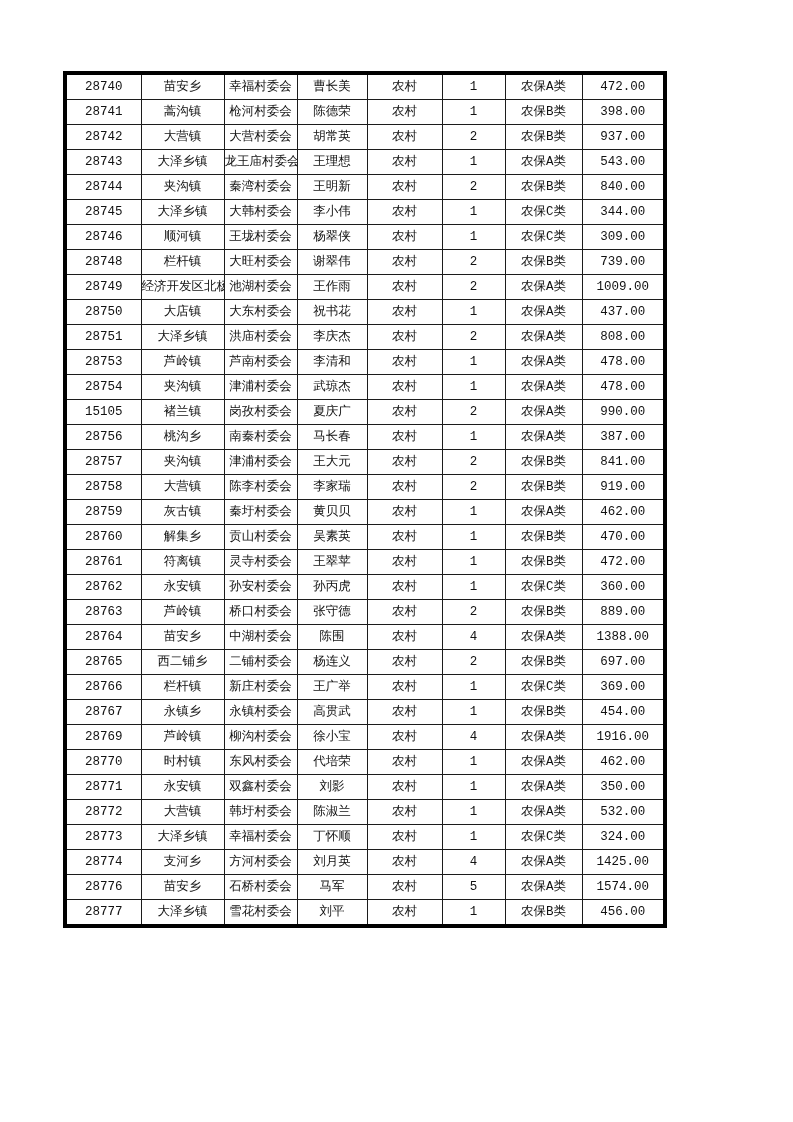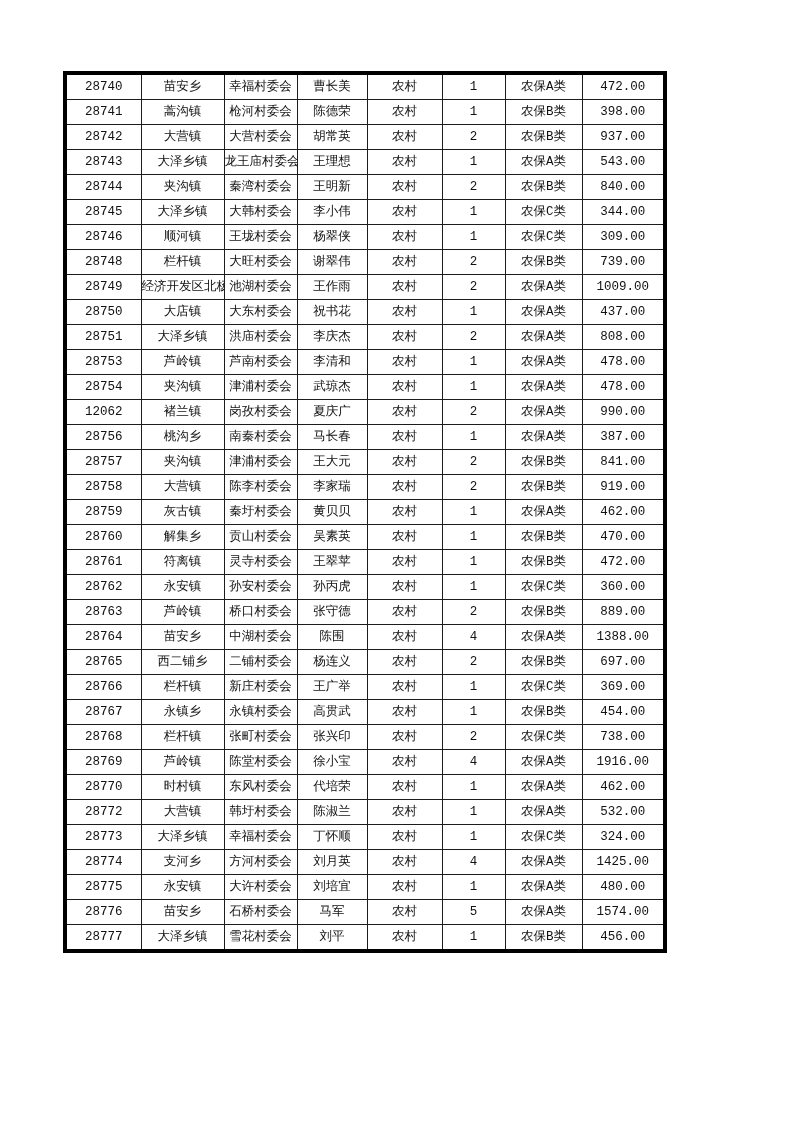--- a/index.html
+++ b/index.html
@@ -398,21 +398,21 @@
           </td>
     <td>
             <div class="c">农保A类</div>
           </td>
     <td>
             <div class="c">478.00</div>
           </td>
   </tr>
         <tr>
     <td>
-            <div class="c">12062</div>
+            <div class="c">15105</div>
           </td>
     <td>
             <div class="c">褚兰镇</div>
           </td>
     <td>
             <div class="c">岗孜村委会</div>
           </td>
     <td>
             <div class="c">夏庆广</div>
           </td>
@@ -736,198 +736,172 @@
           </td>
     <td>
             <div class="c">农保B类</div>
           </td>
     <td>
             <div class="c">454.00</div>
           </td>
   </tr>
         <tr>
     <td>
-            <div class="c">28768</div>
-          </td>
-    <td>
-            <div class="c">栏杆镇</div>
-          </td>
-    <td>
-            <div class="c">张町村委会</div>
-          </td>
-    <td>
-            <div class="c">张兴印</div>
-          </td>
-    <td>
-            <div class="c">农村</div>
-          </td>
-    <td>
-            <div class="c">2</div>
+            <div class="c">28769</div>
+          </td>
+    <td>
+            <div class="c">芦岭镇</div>
+          </td>
+    <td>
+            <div class="c">柳沟村委会</div>
+          </td>
+    <td>
+            <div class="c">徐小宝</div>
+          </td>
+    <td>
+            <div class="c">农村</div>
+          </td>
+    <td>
+            <div class="c">4</div>
+          </td>
+    <td>
+            <div class="c">农保A类</div>
+          </td>
+    <td>
+            <div class="c">1916.00</div>
+          </td>
+  </tr>
+        <tr>
+    <td>
+            <div class="c">28770</div>
+          </td>
+    <td>
+            <div class="c">时村镇</div>
+          </td>
+    <td>
+            <div class="c">东风村委会</div>
+          </td>
+    <td>
+            <div class="c">代培荣</div>
+          </td>
+    <td>
+            <div class="c">农村</div>
+          </td>
+    <td>
+            <div class="c">1</div>
+          </td>
+    <td>
+            <div class="c">农保A类</div>
+          </td>
+    <td>
+            <div class="c">462.00</div>
+          </td>
+  </tr>
+        <tr>
+    <td>
+            <div class="c">28771</div>
+          </td>
+    <td>
+            <div class="c">永安镇</div>
+          </td>
+    <td>
+            <div class="c">双鑫村委会</div>
+          </td>
+    <td>
+            <div class="c">刘影</div>
+          </td>
+    <td>
+            <div class="c">农村</div>
+          </td>
+    <td>
+            <div class="c">1</div>
+          </td>
+    <td>
+            <div class="c">农保A类</div>
+          </td>
+    <td>
+            <div class="c">350.00</div>
+          </td>
+  </tr>
+        <tr>
+    <td>
+            <div class="c">28772</div>
+          </td>
+    <td>
+            <div class="c">大营镇</div>
+          </td>
+    <td>
+            <div class="c">韩圩村委会</div>
+          </td>
+    <td>
+            <div class="c">陈淑兰</div>
+          </td>
+    <td>
+            <div class="c">农村</div>
+          </td>
+    <td>
+            <div class="c">1</div>
+          </td>
+    <td>
+            <div class="c">农保A类</div>
+          </td>
+    <td>
+            <div class="c">532.00</div>
+          </td>
+  </tr>
+        <tr>
+    <td>
+            <div class="c">28773</div>
+          </td>
+    <td>
+            <div class="c">大泽乡镇</div>
+          </td>
+    <td>
+            <div class="c">幸福村委会</div>
+          </td>
+    <td>
+            <div class="c">丁怀顺</div>
+          </td>
+    <td>
+            <div class="c">农村</div>
+          </td>
+    <td>
+            <div class="c">1</div>
           </td>
     <td>
             <div class="c">农保C类</div>
           </td>
     <td>
-            <div class="c">738.00</div>
-          </td>
-  </tr>
-        <tr>
-    <td>
-            <div class="c">28769</div>
-          </td>
-    <td>
-            <div class="c">芦岭镇</div>
-          </td>
-    <td>
-            <div class="c">陈堂村委会</div>
-          </td>
-    <td>
-            <div class="c">徐小宝</div>
+            <div class="c">324.00</div>
+          </td>
+  </tr>
+        <tr>
+    <td>
+            <div class="c">28774</div>
+          </td>
+    <td>
+            <div class="c">支河乡</div>
+          </td>
+    <td>
+            <div class="c">方河村委会</div>
+          </td>
+    <td>
+            <div class="c">刘月英</div>
           </td>
     <td>
             <div class="c">农村</div>
           </td>
     <td>
             <div class="c">4</div>
           </td>
     <td>
             <div class="c">农保A类</div>
           </td>
     <td>
-            <div class="c">1916.00</div>
-          </td>
-  </tr>
-        <tr>
-    <td>
-            <div class="c">28770</div>
-          </td>
-    <td>
-            <div class="c">时村镇</div>
-          </td>
-    <td>
-            <div class="c">东风村委会</div>
-          </td>
-    <td>
-            <div class="c">代培荣</div>
-          </td>
-    <td>
-            <div class="c">农村</div>
-          </td>
-    <td>
-            <div class="c">1</div>
-          </td>
-    <td>
-            <div class="c">农保A类</div>
-          </td>
-    <td>
-            <div class="c">462.00</div>
-          </td>
-  </tr>
-        <tr>
-    <td>
-            <div class="c">28772</div>
-          </td>
-    <td>
-            <div class="c">大营镇</div>
-          </td>
-    <td>
-            <div class="c">韩圩村委会</div>
-          </td>
-    <td>
-            <div class="c">陈淑兰</div>
-          </td>
-    <td>
-            <div class="c">农村</div>
-          </td>
-    <td>
-            <div class="c">1</div>
-          </td>
-    <td>
-            <div class="c">农保A类</div>
-          </td>
-    <td>
-            <div class="c">532.00</div>
-          </td>
-  </tr>
-        <tr>
-    <td>
-            <div class="c">28773</div>
-          </td>
-    <td>
-            <div class="c">大泽乡镇</div>
-          </td>
-    <td>
-            <div class="c">幸福村委会</div>
-          </td>
-    <td>
-            <div class="c">丁怀顺</div>
-          </td>
-    <td>
-            <div class="c">农村</div>
-          </td>
-    <td>
-            <div class="c">1</div>
-          </td>
-    <td>
-            <div class="c">农保C类</div>
-          </td>
-    <td>
-            <div class="c">324.00</div>
-          </td>
-  </tr>
-        <tr>
-    <td>
-            <div class="c">28774</div>
-          </td>
-    <td>
-            <div class="c">支河乡</div>
-          </td>
-    <td>
-            <div class="c">方河村委会</div>
-          </td>
-    <td>
-            <div class="c">刘月英</div>
-          </td>
-    <td>
-            <div class="c">农村</div>
-          </td>
-    <td>
-            <div class="c">4</div>
-          </td>
-    <td>
-            <div class="c">农保A类</div>
-          </td>
-    <td>
             <div class="c">1425.00</div>
-          </td>
-  </tr>
-        <tr>
-    <td>
-            <div class="c">28775</div>
-          </td>
-    <td>
-            <div class="c">永安镇</div>
-          </td>
-    <td>
-            <div class="c">大许村委会</div>
-          </td>
-    <td>
-            <div class="c">刘培宜</div>
-          </td>
-    <td>
-            <div class="c">农村</div>
-          </td>
-    <td>
-            <div class="c">1</div>
-          </td>
-    <td>
-            <div class="c">农保A类</div>
-          </td>
-    <td>
-            <div class="c">480.00</div>
           </td>
   </tr>
         <tr>
     <td>
             <div class="c">28776</div>
           </td>
     <td>
             <div class="c">苗安乡</div>
           </td>
     <td>

